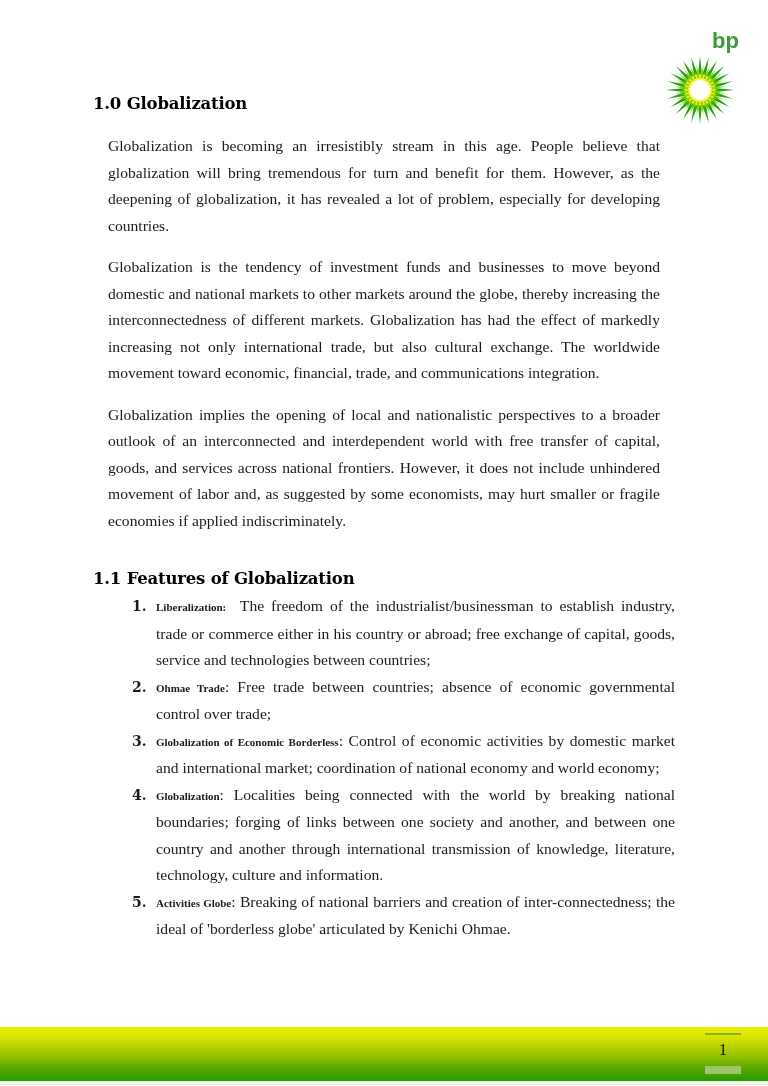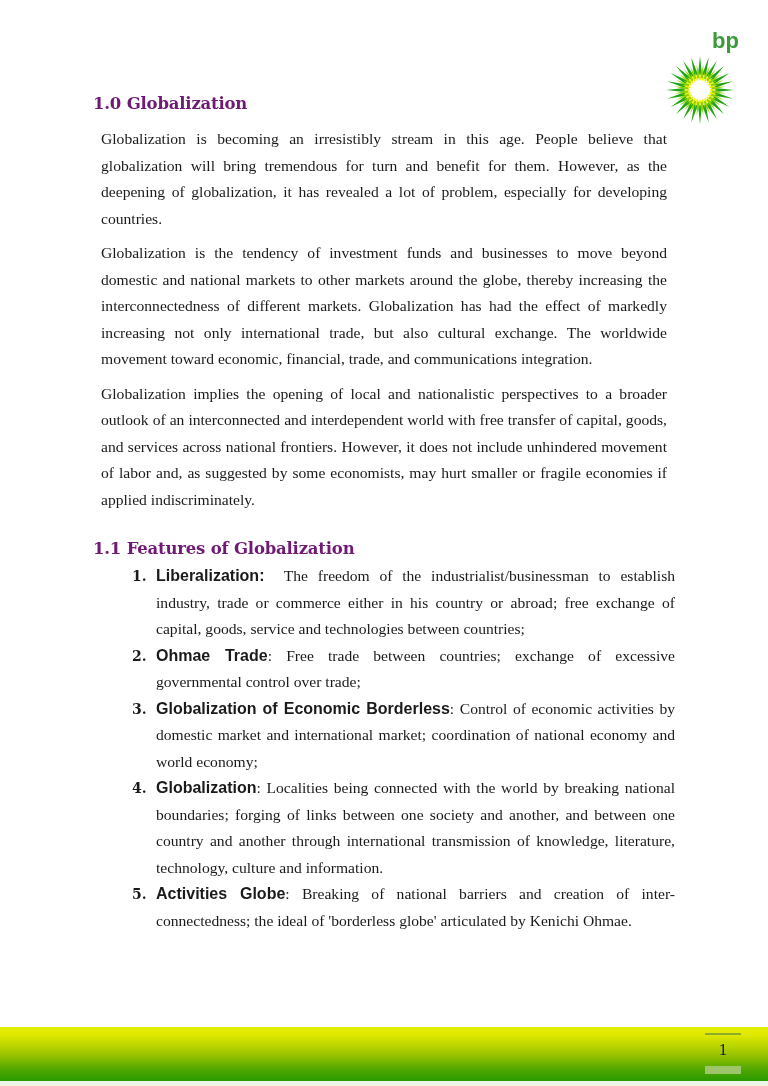--- a/index.html
+++ b/index.html
@@ -3,32 +3,32 @@
 <meta charset="utf-8">
 <style>
   html, body { margin:0; padding:0; }
   body {
     width:768px; height:1086px; background:#ffffff; position:relative; overflow:hidden;
     font-family:"DejaVu Serif", "Liberation Serif", serif; color:#1a1a1a;
   }
   .logo { position:absolute; left:664px; top:26px; width:80px; height:100px; }
   .content { position:absolute; left:93px; top:90px; width:582px; }
   h1, h2 {
-    margin:0; font-family:"DejaVu Serif", serif; font-weight:bold; color:#701a75;
+    margin:0; font-family:"DejaVu Serif", serif; font-weight:bold; color:#000000;
     font-size:16.5px; line-height:28px; letter-spacing:-0.2px;
   }
   p {
-    margin:8px; font-family:"Liberation Serif", serif; font-size:15.6px; line-height:26.5px;
+    margin:15px; font-family:"Liberation Serif", serif; font-size:15.6px; line-height:26.5px;
     text-align:justify; text-align-last:left;
   }
-  .sec2 { margin-top:22px; }
+  .sec2 { margin-top:31px; }
   ol { margin:0; padding:0 0 0 63px; list-style:none; }
   ol li { position:relative; font-family:"Liberation Serif", serif; font-size:15.6px; line-height:26.5px; text-align:justify; }
   ol li .num { position:absolute; left:-24px; top:0; font-weight:bold; font-family:"DejaVu Serif", serif; font-size:14px; }
-  ol li b { font-family:Liberation Sans, sans-serif; font-size:16px; }
+  ol li b { font-family:Liberation Serif, serif; font-size:11px; }
   .footer {
     position:absolute; left:0; top:1027px; width:768px; height:54px;
     background:linear-gradient(to bottom, #e6ee00 0%, #dfe800 15%, #9dc500 50%, #52a800 78%, #279a00 100%);
   }
   .footer-bottom { position:absolute; left:0; top:1081px; width:768px; height:5px; background:#eef6ea; }
   .pg-top { position:absolute; left:705px; top:1033px; width:36px; height:2px; background:#8dad2a; }
   .pg-num { position:absolute; left:705px; top:1040px; width:36px; text-align:center; font-family:"Liberation Serif", serif; font-size:17px; color:#1a1a1a; }
   .pg-bot { position:absolute; left:705px; top:1066px; width:36px; height:8px; background:#9ec56a; }
 </style>
 </head>
@@ -119,21 +119,21 @@
   <h1>1.0 Globalization</h1>
   <div id="s1paras">
     <p>Globalization is becoming an irresistibly stream in this age. People believe that globalization will bring tremendous for turn and benefit for them. However, as the deepening of globalization, it has revealed a lot of problem, especially for developing countries.</p>
     <p>Globalization is the tendency of investment funds and businesses to move beyond domestic and national markets to other markets around the globe, thereby increasing the interconnectedness of different markets. Globalization has had the effect of markedly increasing not only international trade, but also cultural exchange. The worldwide movement toward economic, financial, trade, and communications integration.</p>
     <p>Globalization implies the opening of local and nationalistic perspectives to a broader outlook of an interconnected and interdependent world with free transfer of capital, goods, and services across national frontiers. However, it does not include unhindered movement of labor and, as suggested by some economists, may hurt smaller or fragile economies if applied indiscriminately.</p>
   </div>
 
   <h2 class="sec2">1.1 Features of Globalization</h2>
   <ol>
     <li><span class="num">1.</span><b>Liberalization:</b><span style="white-space:pre-wrap">  The freedom of the industrialist/businessman to establish industry, trade or commerce either in his country or abroad; free exchange of capital, goods, service and technologies between countries;</span></li>
-    <li><span class="num">2.</span><b>Ohmae Trade</b><span>: Free trade between countries; exchange of excessive governmental control over trade;</span></li>
+    <li><span class="num">2.</span><b>Ohmae Trade</b><span>: Free trade between countries; absence of economic governmental control over trade;</span></li>
     <li><span class="num">3.</span><b>Globalization of Economic Borderless</b><span>: Control of economic activities by domestic market and international market; coordination of national economy and world economy;</span></li>
     <li><span class="num">4.</span><b>Globalization</b><span>: Localities being connected with the world by breaking national boundaries; forging of links between one society and another, and between one country and another through international transmission of knowledge, literature, technology, culture and information.</span></li>
     <li><span class="num">5.</span><b>Activities Globe</b><span>: Breaking of national barriers and creation of inter-connectedness; the ideal of 'borderless globe' articulated by Kenichi Ohmae.</span></li>
   </ol>
 </div>
 
 <div class="footer"></div>
 <div class="footer-bottom"></div>
 <div class="pg-top"></div>
 <div class="pg-num">1</div>

